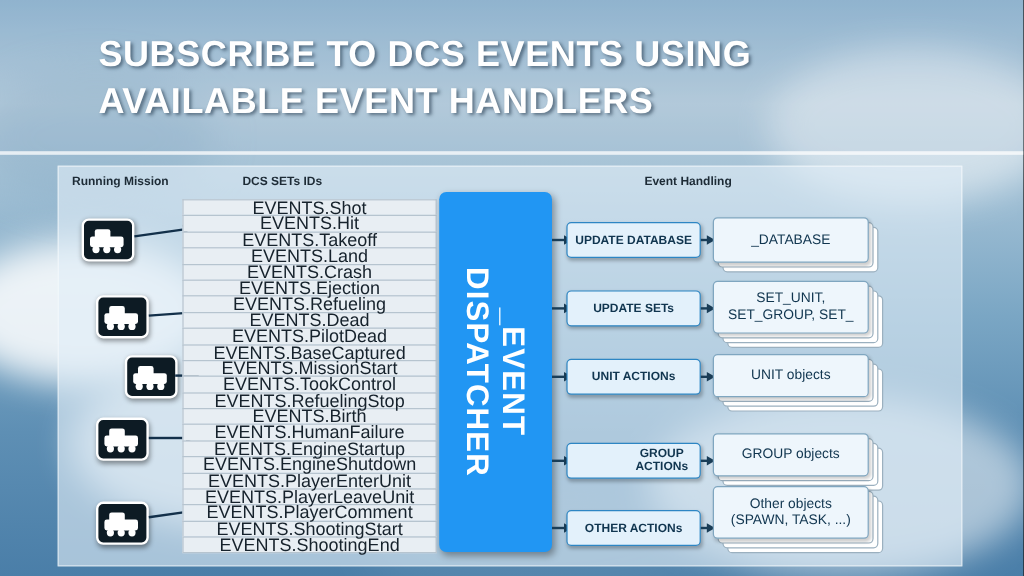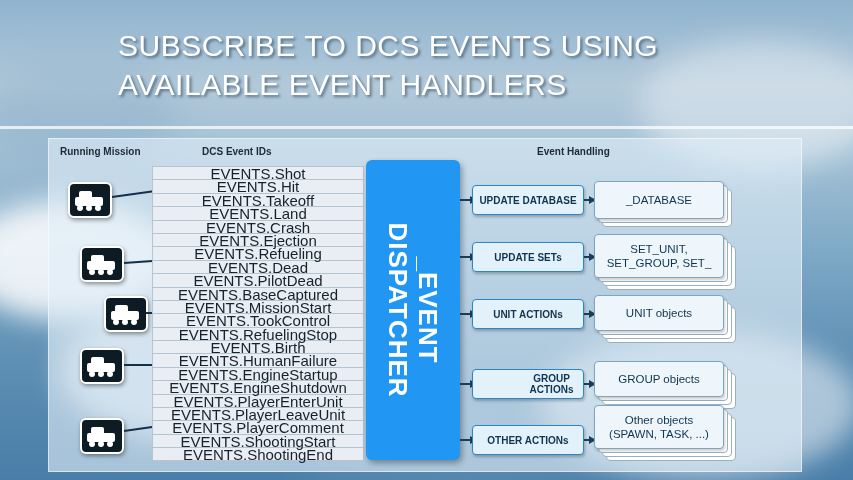--- a/index.html
+++ b/index.html
@@ -40,26 +40,25 @@
     width: 853px; height: 3px;
     background: rgba(255,255,255,0.75);
   }
   #title {
     position: absolute;
     left: 82px;
     top: 26px;
     width: 700px;
     color: #ffffff;
     font-size: 30px;
-    font-weight: normal;
+    font-weight: bold;
     letter-spacing: 0.5px;
     line-height: 39px;
     text-transform: uppercase;
     text-shadow: 2px 2px 3px rgba(20,40,60,0.55);
-    margin-left: 36px;
   }
   
   #panel {
     position: absolute;
     left: 48px;
     top: 138px;
     width: 752px;
     height: 332px;
     background: rgba(225,238,247,0.62);
     border: 1px solid rgba(255,255,255,0.55);
@@ -243,21 +242,21 @@
   <div class="cloud" style="left:540px; top:330px; width:320px; height:150px; opacity:.6;"></div>
   <div class="cloud d" style="left:300px; top:400px; width:300px; height:110px; opacity:.45;"></div>
 
   <div id="title-band"></div>
   <div id="title-band-line"></div>
   <div id="title">Subscribe to DCS events using available event handlers</div>
 
   <div id="panel"></div>
 
   <div class="col-head" id="head-running">Running Mission</div>
-  <div class="col-head" id="head-eventids">DCS Event IDs</div>
+  <div class="col-head" id="head-eventids">DCS SETs IDs</div>
   <div class="col-head" id="head-handling">Event Handling</div>
 
   <div class="mission-icon" style="left:68px; top:182px;">
     <div class="hull"></div>
       <div class="cab"></div>
       <div class="w1"></div>
       <div class="w2"></div>
       <div class="w3"></div>
   </div>
   <div class="mission-arrow" style="left:112px; top:196px; width:42px; transform:rotate(-8deg);"></div>

